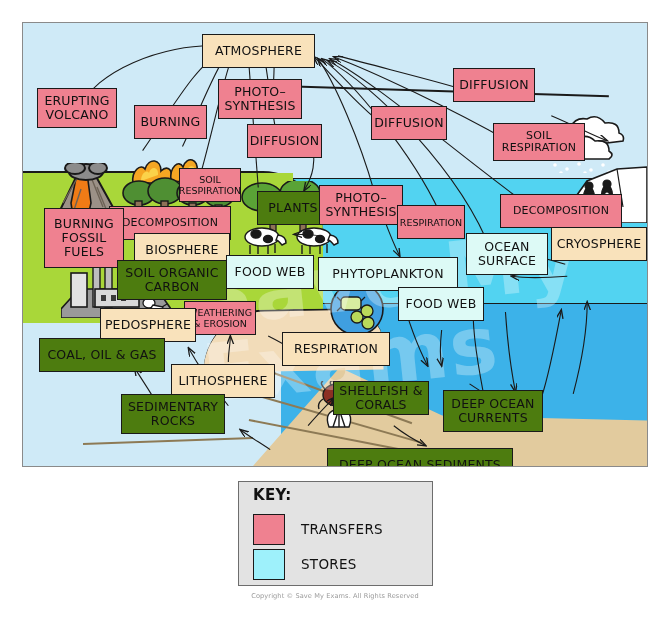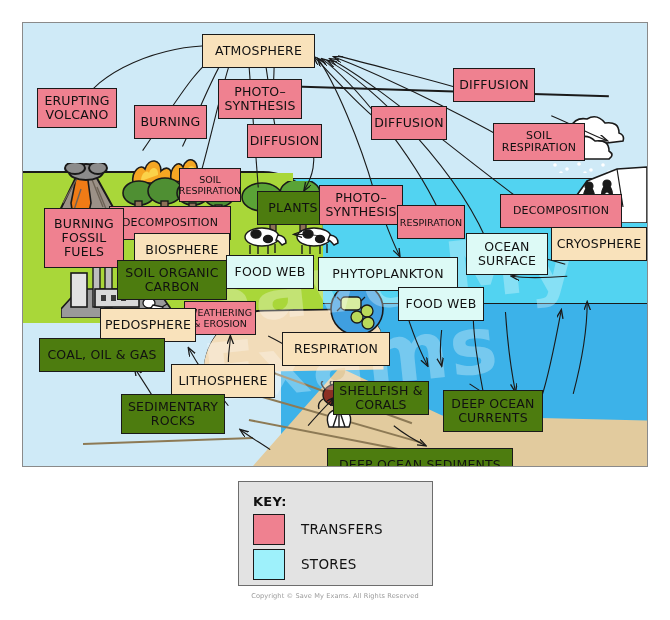--- a/index.html
+++ b/index.html
@@ -137,22 +137,22 @@
   
   #key {
     position: absolute;
     left: 238px; top: 481px;
     width: 195px; height: 105px;
     background: #e3e3e3;
     border: 1.3px solid #6d6d6d;
     box-sizing: border-box;
   }
   #key .key-title {
-    position: absolute; left: 14px; top: 12px;
-    font-size: 13px; color: #111; letter-spacing: 0.3px;
+    position: absolute; left: 14px; top: 4px;
+    font-size: 15px; color: #111; letter-spacing: 0.3px;
   }
   #key .key-title b { font-weight: 700; }
   .swatch { position: absolute; width: 30px; height: 29px; border: 1.6px solid #1a1a1a; }
   .sw1 { left: 14px; top: 32px; background: #ef8190; }
   .sw2 { left: 14px; top: 67px; background: #9ef1fb; }
   .key-label { position: absolute; left: 62px; font-size: 13.5px; color: #111; letter-spacing: 0.3px; }
   .kl1 { top: 39px; }
   .kl2 { top: 74px; }
 
   #copyright {

